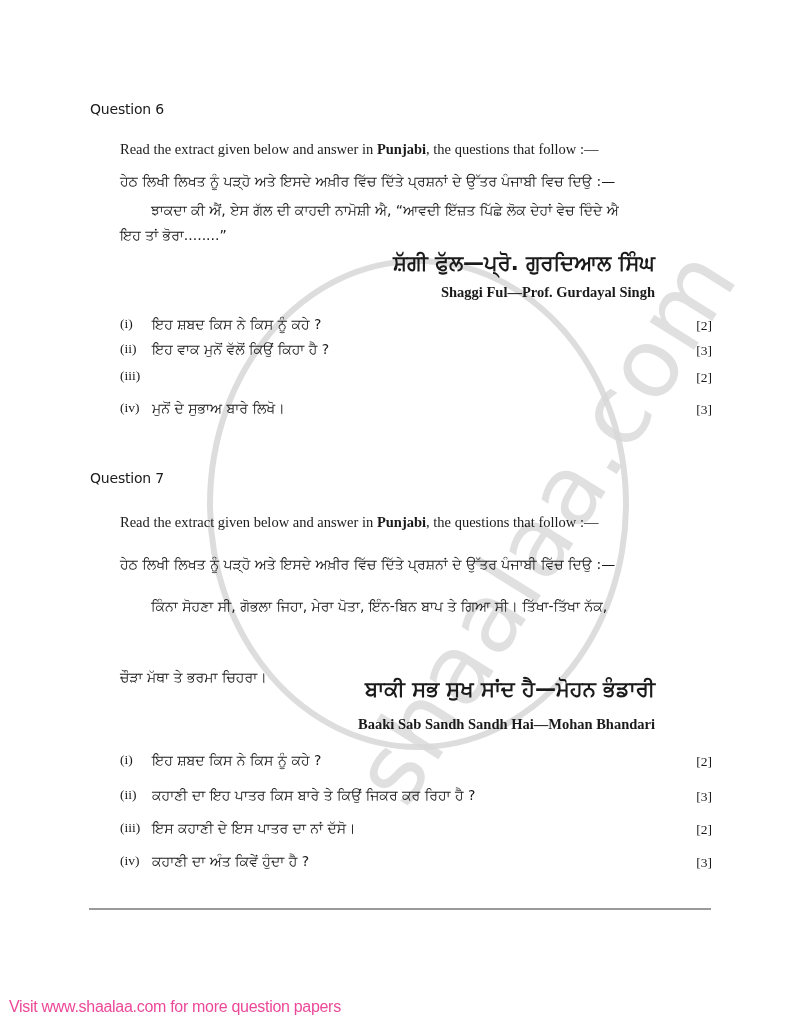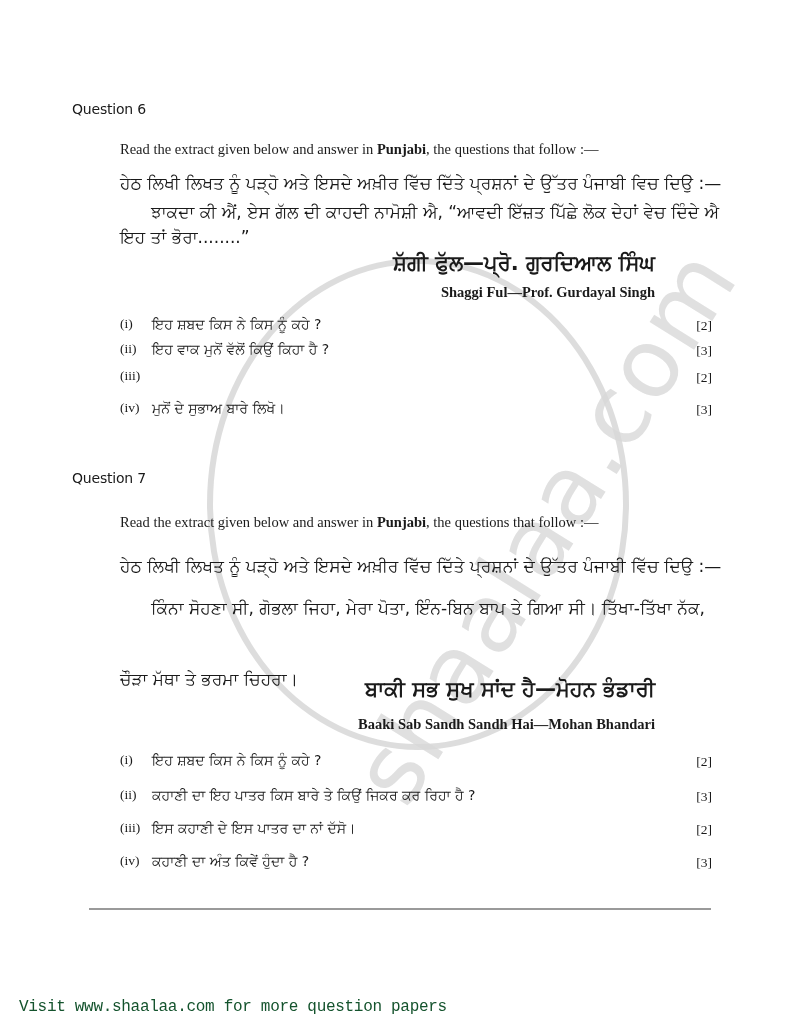--- a/index.html
+++ b/index.html
@@ -15,39 +15,39 @@
       color: #1a1a1a;
       font-family: "Liberation Serif", serif;
     }
     .page {
       position: absolute;
       left: 0; top: 0;
       width: 800px; height: 1035px;
     }
     .q-heading {
       position: absolute;
-      left: 72px;
+      left: 90px;
       font-family: "DejaVu Sans", sans-serif;
       font-size: 14px;
       color: #1a1a1a;
       letter-spacing: -0.2px;
     }
     .line {
       position: absolute;
       font-size: 14px;
       white-space: nowrap;
       color: #1a1a1a;
     }
     .en {
       font-family: "Liberation Serif", serif;
       font-size: 14.5px;
     }
     .pa {
       font-family: "DejaVu Sans", sans-serif;
-      font-size: 17px;
+      font-size: 14px;
     }
     .bold { font-weight: bold; }
     .right-align {
       position: absolute;
       right: 145px;
       white-space: nowrap;
       text-align: right;
     }
     .src-pa {
       font-family: "DejaVu Sans", sans-serif;
@@ -90,25 +90,25 @@
     .divider {
       position: absolute;
       left: 89px;
       top: 908px;
       width: 622px;
       height: 2px;
       background: #9a9a9a;
     }
     .footer {
       position: absolute;
-      left: 19px;
+      left: 9px;
       top: 998px;
-      font-family: Liberation Mono, monospace;
+      font-family: Liberation Sans, sans-serif;
       font-size: 16px;
-      color: #14532d;
+      color: #ec4899;
       letter-spacing: -0.3px;
     }
     
     .wm-circle {
       position: absolute;
       left: 207px;
       top: 258px;
       width: 410px;
       height: 480px;
       border: 6px solid #d7d7d7;

